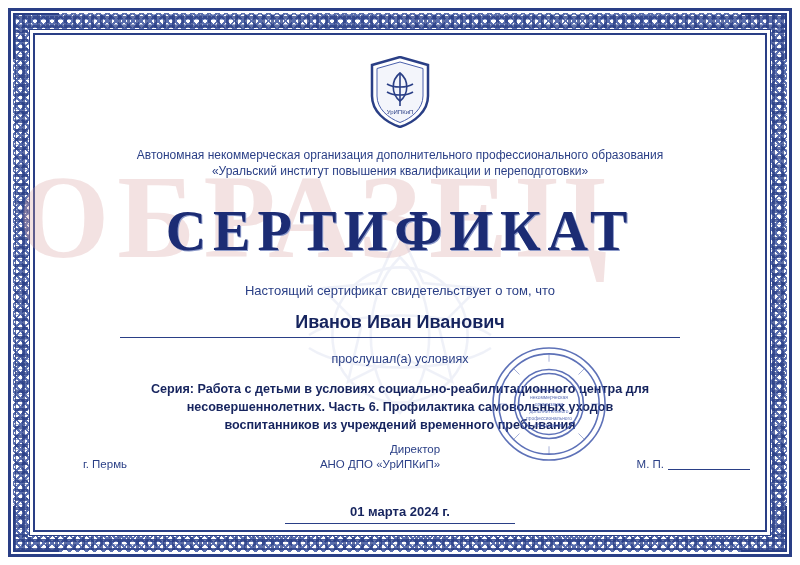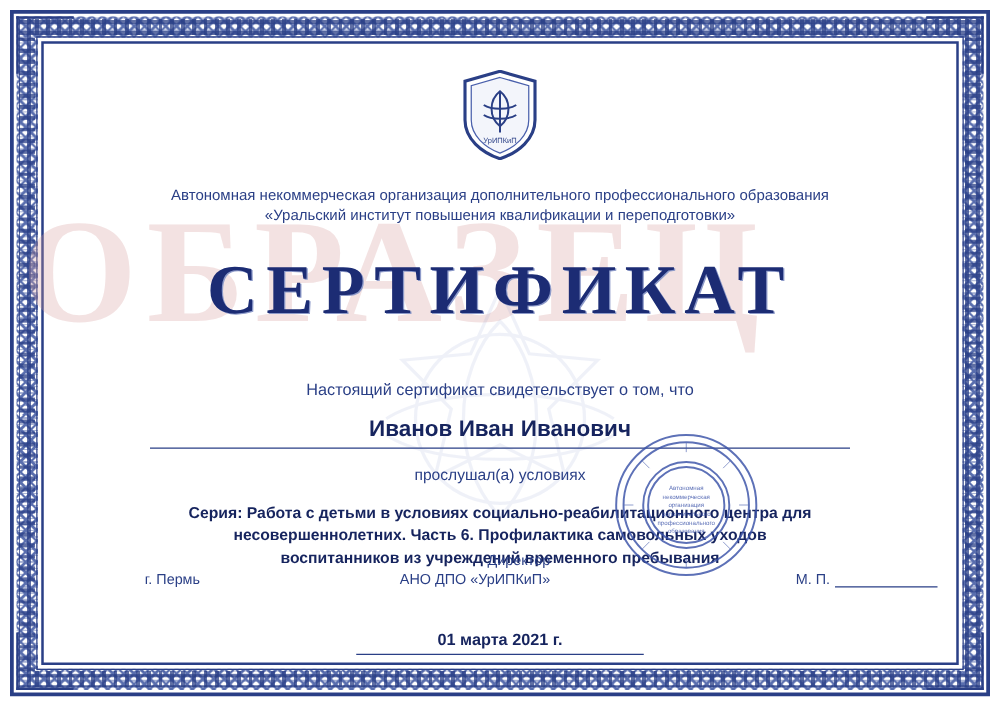--- a/index.html
+++ b/index.html
@@ -156,21 +156,21 @@
     margin-top: 20px;
     font-size: 56px;
     font-weight: bold;
     letter-spacing: 7px;
     color: #1c2c74;
     font-family: "Liberation Serif", serif;
     text-shadow: 1px 1px 0 #8d9ac9;
   }
 
   .subtitle {
-    margin-top: 40px;
+    margin-top: 20px;
     font-size: 13px;
     color: #2a3f86;
   }
 
   .name-block {
     margin: 14px auto 0;
     width: 560px;
   }
   .name-text {
     font-size: 18px;
@@ -205,21 +205,21 @@
     right: 6px;
     top: 400px;
     display: flex;
     align-items: flex-end;
     justify-content: space-between;
     font-size: 11.5px;
     color: #2a3f86;
   }
   .city {
     width: 110px;
-    text-align: right;
+    text-align: center;
     padding-bottom: 2px;
   }
   .director {
     text-align: right;
     line-height: 15px;
   }
   .mp {
     width: 150px;
     text-align: right;
     padding-bottom: 2px;
@@ -337,21 +337,21 @@
         <div>Директор</div>
         <div>АНО ДПО «УрИПКиП»</div>
       </div>
       <div class="mp">
         <span>М. П.</span><span class="rule"></span>
       </div>
     </div>
 
 
     <div class="date-block">
-      <div class="date-text">01 марта 2021 г.</div>
+      <div class="date-text">01 марта 2024 г.</div>
       <div class="date-rule"></div>
     </div>
 
   </div>
 
   <svg class="stamp" viewBox="0 0 120 120">
     <g fill="none" stroke="#3a52a8" stroke-width="1.6">
       <circle cx="60" cy="60" r="57"></circle>
       <circle cx="60" cy="60" r="51"></circle>
       <circle cx="60" cy="60" r="35"></circle>

